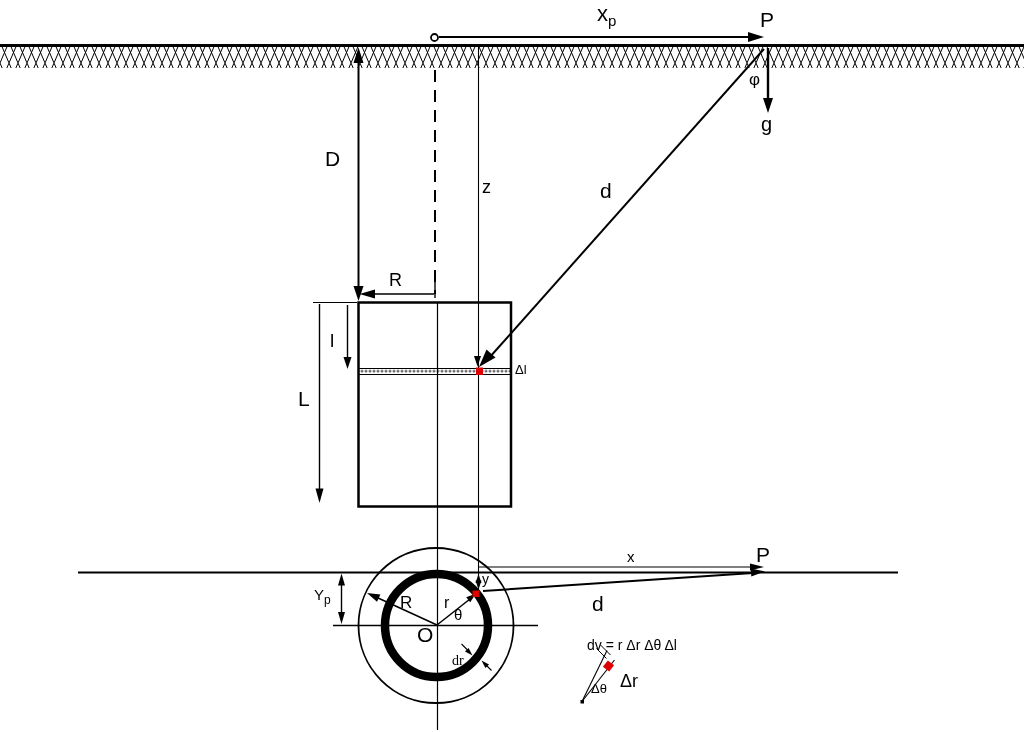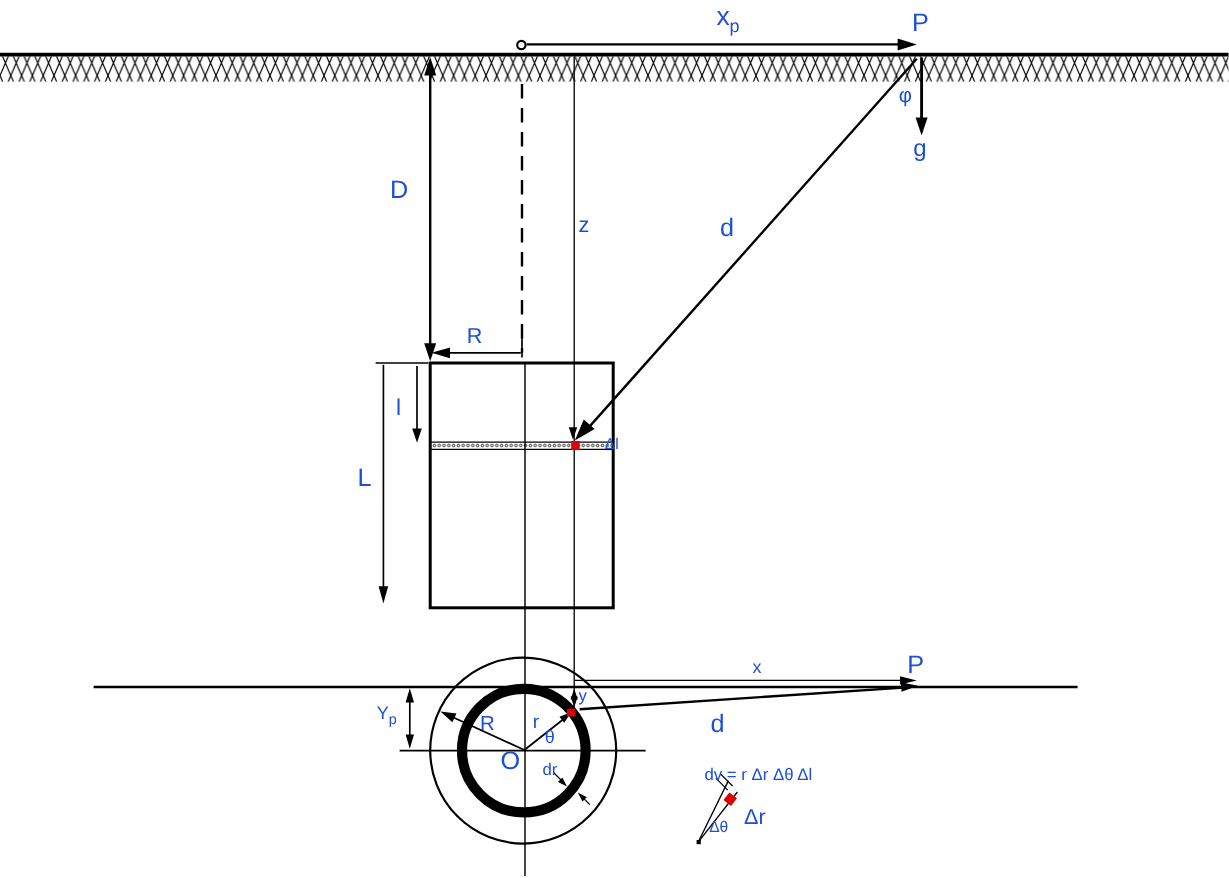--- a/index.html
+++ b/index.html
@@ -1,19 +1,19 @@
 <!DOCTYPE html>
 <html><head>
 <meta charset="utf-8">
 <style>
   html,body{margin:0;padding:0;background:#fff;}
   #canvas{position:relative;width:1024px;height:732px;background:#fff;overflow:hidden;
           font-family:"Liberation Sans", sans-serif;color:#000;}
   #diagram-svg{position:absolute;left:0;top:0;}
-  .lbl{position:absolute;line-height:1;white-space:nowrap;color:#1d4ed8;}
+  .lbl{position:absolute;line-height:1;white-space:nowrap;color:#000000;}
   .lbl sub{line-height:0;}
 </style>
 </head>
 <body>
 
 <div id="canvas">
 
 <svg id="diagram-svg" width="1024" height="732" viewBox="0 0 1024 732">
   <defs>
     <pattern id="hatch" width="9" height="21" patternUnits="userSpaceOnUse">
@@ -146,30 +146,30 @@
 <div class="lbl" style="left:597px;top:3px;font-size:22px;"><span>x</span><sub style="font-size:15px;">p</sub></div>
 <div class="lbl" style="left:760px;top:9px;font-size:21px;">P</div>
 <div class="lbl" style="left:749px;top:71px;font-size:17px;">φ</div>
 <div class="lbl" style="left:761px;top:114px;font-size:20px;">g</div>
 <div class="lbl" style="left:325px;top:148px;font-size:21px;">D</div>
 <div class="lbl" style="left:482px;top:178px;font-size:18px;">z</div>
 <div class="lbl" style="left:600px;top:180px;font-size:21px;">d</div>
 <div class="lbl" style="left:389px;top:271px;font-size:18px;">R</div>
 <div class="lbl" style="left:330px;top:331px;font-size:19px;">l</div>
 <div class="lbl" style="left:298px;top:388px;font-size:21px;">L</div>
-<div class="lbl" style="left:504px;top:363px;font-size:13px;">Δl</div>
+<div class="lbl" style="left:515px;top:363px;font-size:13px;">Δl</div>
 
 <div class="lbl" style="left:756px;top:544px;font-size:21px;">P</div>
 <div class="lbl" style="left:627px;top:549px;font-size:15px;">x</div>
 <div class="lbl" style="left:482px;top:572px;font-size:14px;">y</div>
 <div class="lbl" style="left:592px;top:593px;font-size:21px;">d</div>
 <div class="lbl" style="left:444px;top:595px;font-size:16px;">r</div>
 <div class="lbl" style="left:454px;top:607px;font-size:15px;">θ</div>
 <div class="lbl" style="left:400px;top:594px;font-size:17px;">R</div>
 <div class="lbl" style="left:417px;top:624px;font-size:21px;">O</div>
-<div class="lbl" style="left:452px;top:634px;font-size:14px;">dr</div>
+<div class="lbl" style="left:452px;top:654px;font-size:14px;font-family:Liberation Serif, serif;">dr</div>
 <div class="lbl" style="left:314px;top:587px;font-size:15px;"><span>Y</span><sub style="font-size:12px;">p</sub></div>
 
 <div class="lbl" style="left:587px;top:638px;font-size:14px;text-align:right;">dv = r Δr Δθ Δl</div>
 <div class="lbl" style="left:620px;top:672px;font-size:18px;">Δr</div>
 <div class="lbl" style="left:591px;top:682px;font-size:13px;">Δθ</div>
 
 </div>
 
 </body></html>

